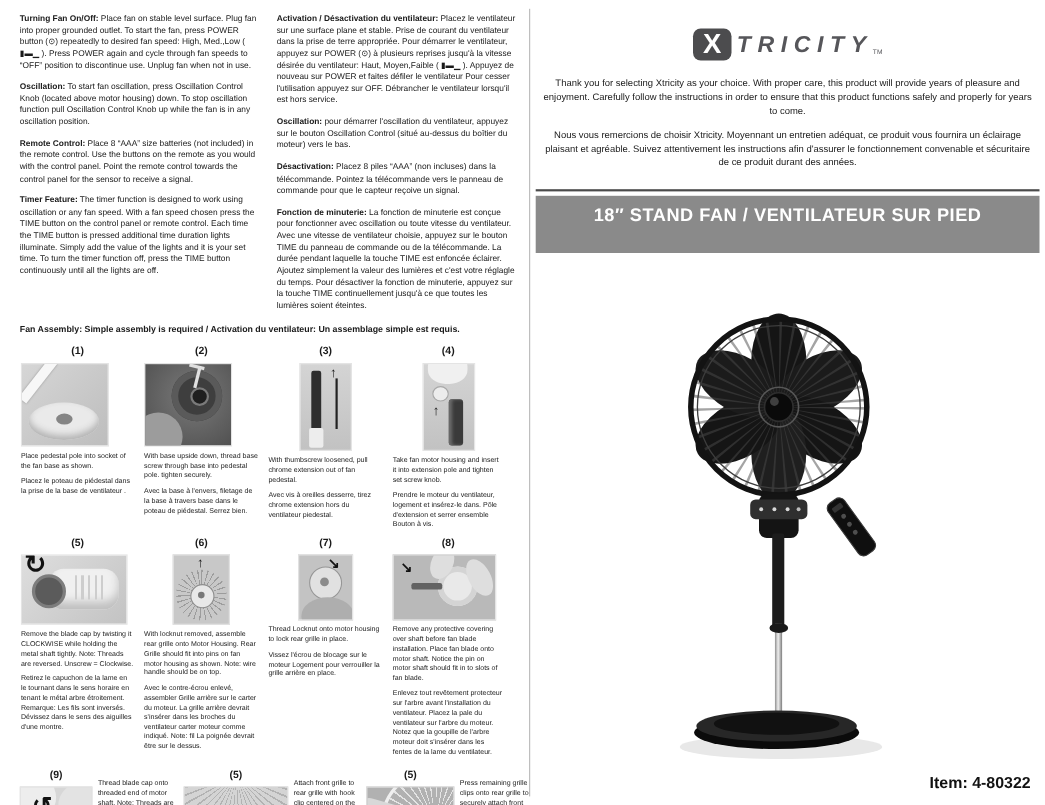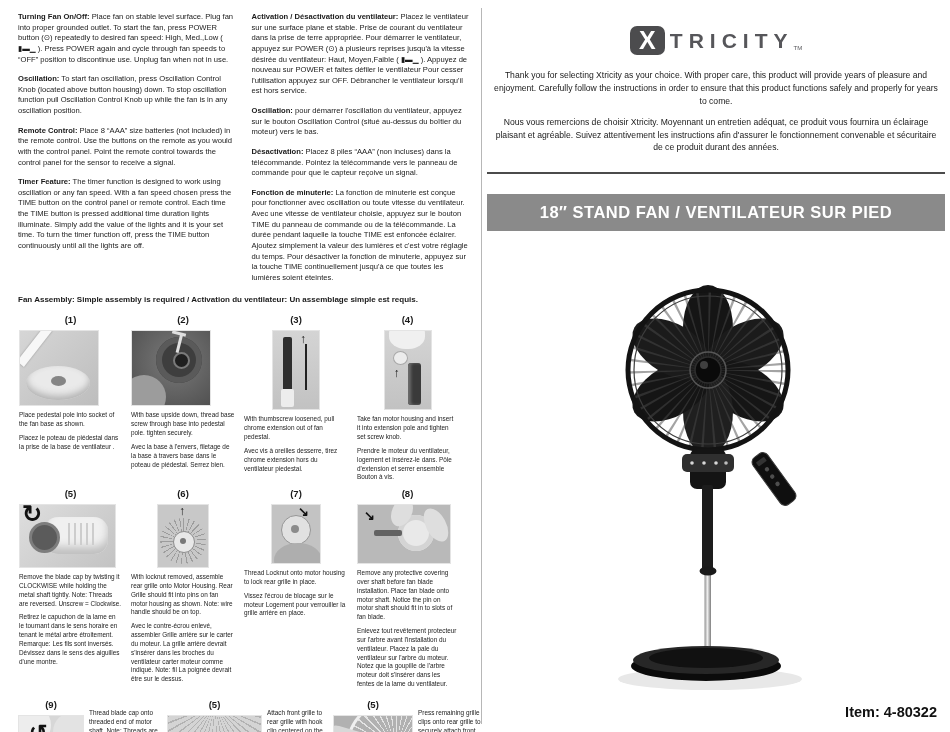--- a/index.html
+++ b/index.html
@@ -41,38 +41,38 @@
   .p9{width:64px;height:56px;background:#d7d7d7;}
   .p10{width:93px;height:88px;background:#c2c2c2;}
   .p11{width:78px;height:62px;background:#b1b1b1;}
   
   .vdivider{position:absolute;left:481px;top:8px;width:1px;height:716px;background:#b7b7b7;}
   
   .right{position:absolute;left:482px;top:0;width:468px;height:732px;}
   .logo{display:flex;align-items:center;justify-content:center;margin-top:26px;}
   .logo-x{width:35px;height:29px;border-radius:7px;background:#4c4c4e;color:#fff;
     display:flex;align-items:center;justify-content:center;font-weight:bold;font-size:25px;}
-  .logo-name{font-weight:bold;font-size:21px;letter-spacing:6px;color:#56565a;margin-left:5px;}
+  .logo-name{font-weight:bold;font-size:21px;letter-spacing:6px;color:#56565a;margin-left:5px;font-style:italic;}
   .logo-tm{font-size:6px;color:#56565a;align-self:flex-end;margin-bottom:4px;}
   .intro{font-size:8.6px;line-height:1.5;text-align:center;margin:14px auto 0;max-width:447px;}
   .intro.fr{margin-top:8px;}
   .rule{height:2px;background:#4b4b4b;margin:18px 5px 0 5px;}
-  .banner{margin:20px 5px 0 5px;background:#8a8a8a;color:#ffffff;font-weight:bold;
-    font-size:16.5px;letter-spacing:0.5px;text-align:center;padding:9px 0 9px 0;}
+  .banner{margin:4px 5px 0 5px;background:#8a8a8a;color:#ffffff;font-weight:bold;
+    font-size:16.5px;letter-spacing:0.5px;text-align:center;padding:9px 0 24px 0;}
   .fan-wrap{position:absolute;left:96px;top:233px;width:336px;height:470px;}
   .item-label{position:absolute;right:13px;bottom:12px;font-size:14.5px;font-weight:bold;color:#111;}
 </style>
 </head>
 <body>
 
 <div class="left">
   <div class="cols">
     <div class="col">
       <p><b>Turning Fan On/Off:</b><span> Place fan on stable level surface. Plug fan into proper grounded outlet. To start the fan, press POWER button (⊙) repeatedly to desired fan speed: High, Med.,Low ( ▮▬▁ ). Press POWER again and cycle through fan speeds to “OFF” position to discontinue use. Unplug fan when not in use.</span></p>
-      <p><b>Oscillation:</b><span> To start fan oscillation, press Oscillation Control Knob (located above button housing) down. To stop oscillation function pull Oscillation Control Knob up while the fan is in any oscillation position.</span></p>
+      <p><b>Oscillation:</b><span> To start fan oscillation, press Oscillation Control Knob (located above motor housing) down. To stop oscillation function pull Oscillation Control Knob up while the fan is in any oscillation position.</span></p>
       <p><b>Remote Control:</b><span> Place 8 “AAA” size batteries (not included) in the remote control. Use the buttons on the remote as you would with the control panel. Point the remote control towards the control panel for the sensor to receive a signal.</span></p>
       <p><b>Timer Feature:</b><span> The timer function is designed to work using oscillation or any fan speed. With a fan speed chosen press the TIME button on the control panel or remote control. Each time the TIME button is pressed additional time duration lights illuminate. Simply add the value of the lights and it is your set time. To turn the timer function off, press the TIME button continuously until all the lights are off.</span></p>
     </div>
     <div class="col">
       <p><b>Activation / Désactivation du ventilateur:</b><span> Placez le ventilateur sur une surface plane et stable. Prise de courant du ventilateur dans la prise de terre appropriée. Pour démarrer le ventilateur, appuyez sur POWER (⊙) à plusieurs reprises jusqu'à la vitesse désirée du ventilateur: Haut, Moyen,Faible ( ▮▬▁ ). Appuyez de nouveau sur POWER et faites défiler le ventilateur Pour cesser l'utilisation appuyez sur OFF. Débrancher le ventilateur lorsqu'il est hors service.</span></p>
       <p><b>Oscillation:</b><span> pour démarrer l'oscillation du ventilateur, appuyez sur le bouton  Oscillation Control (situé au-dessus du boîtier du moteur) vers le bas.</span></p>
       <p><b>Désactivation:</b><span> Placez 8 piles “AAA” (non incluses) dans la télécommande. Pointez la télécommande vers le panneau de commande pour que le capteur reçoive un signal.</span></p>
       <p><b>Fonction de minuterie:</b><span> La fonction de minuterie est conçue pour fonctionner avec oscillation ou toute vitesse du ventilateur. Avec une vitesse de ventilateur choisie, appuyez sur le bouton TIME du panneau de commande ou de la télécommande. La durée pendant laquelle la touche TIME est enfoncée éclairer. Ajoutez simplement la valeur des lumières et c'est votre réglagle du temps. Pour désactiver la fonction de minuterie, appuyez sur la touche TIME continuellement jusqu'à ce que toutes les lumières soient éteintes.</span></p>
     </div>
   </div>

